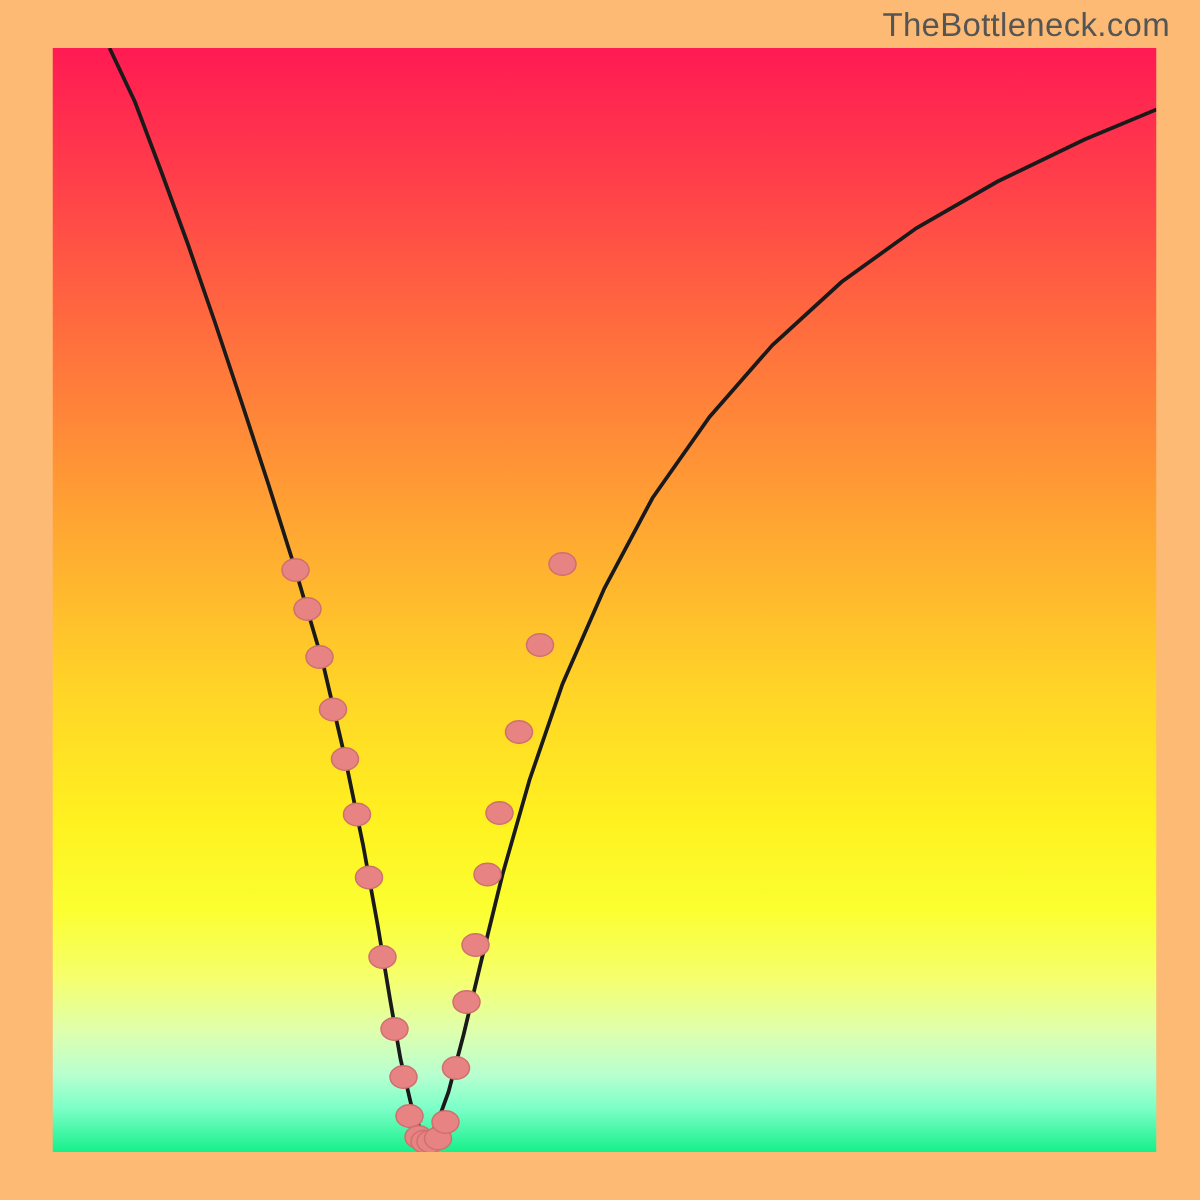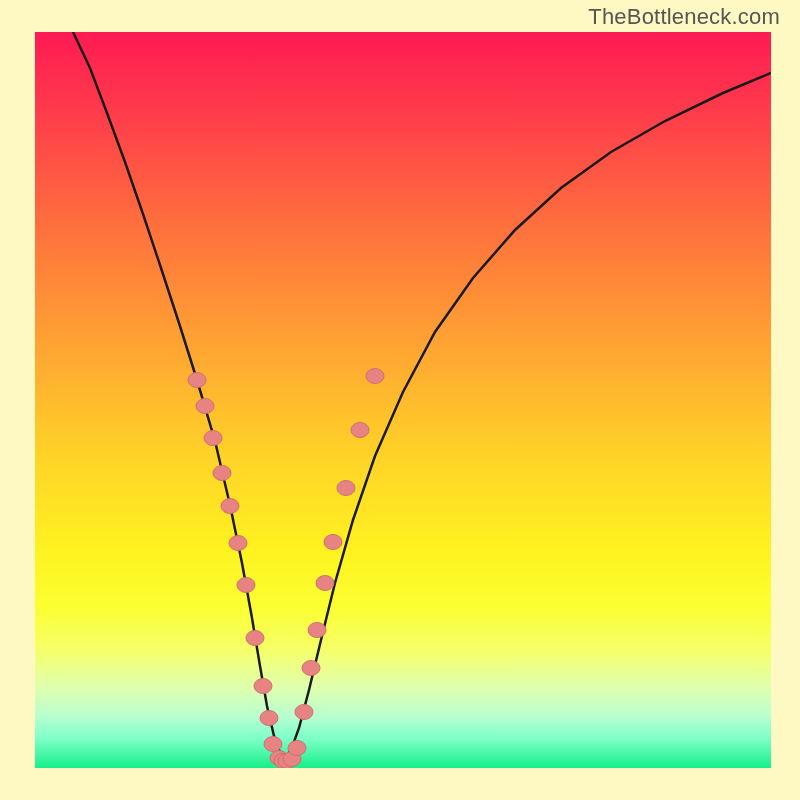--- a/index.html
+++ b/index.html
@@ -9,21 +9,21 @@
     height: 800px;
     background: #000;
     overflow: hidden;
   }
   .frame {
     position: absolute;
     left: 0;
     top: 0;
     width: 800px;
     height: 800px;
-    background: #fef9c3;
+    background: #fdba74;
   }
   .plot-area {
     position: absolute;
     left: 35px;
     top: 32px;
     width: 736px;
     height: 736px;
     overflow: hidden;
   }
   .gradient {

